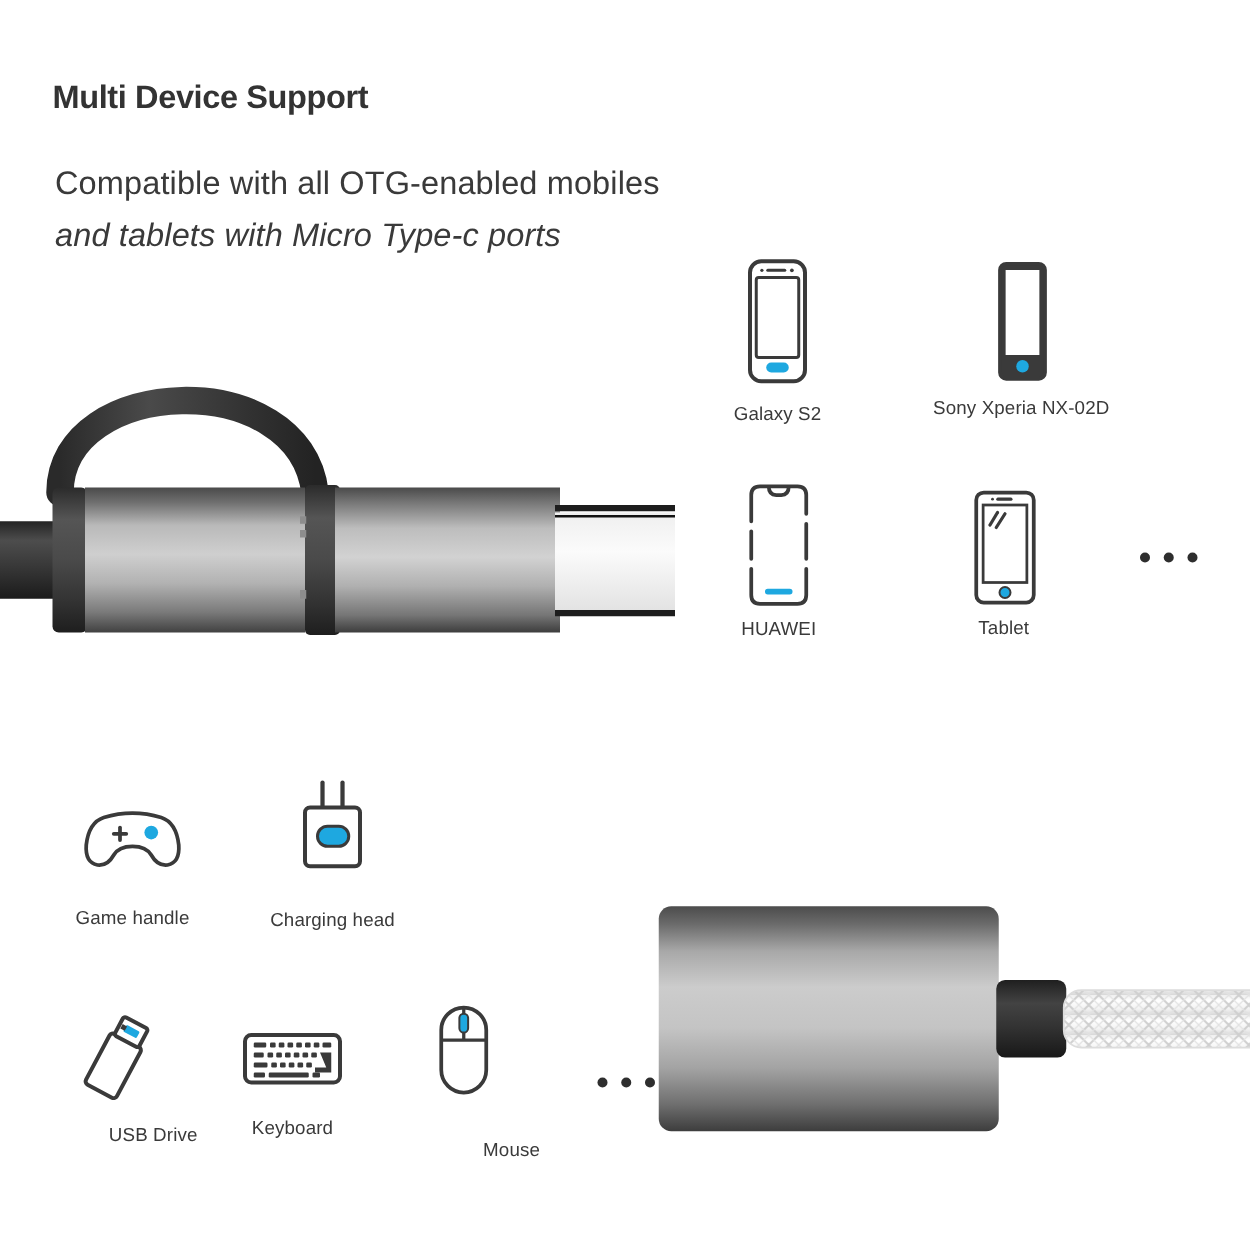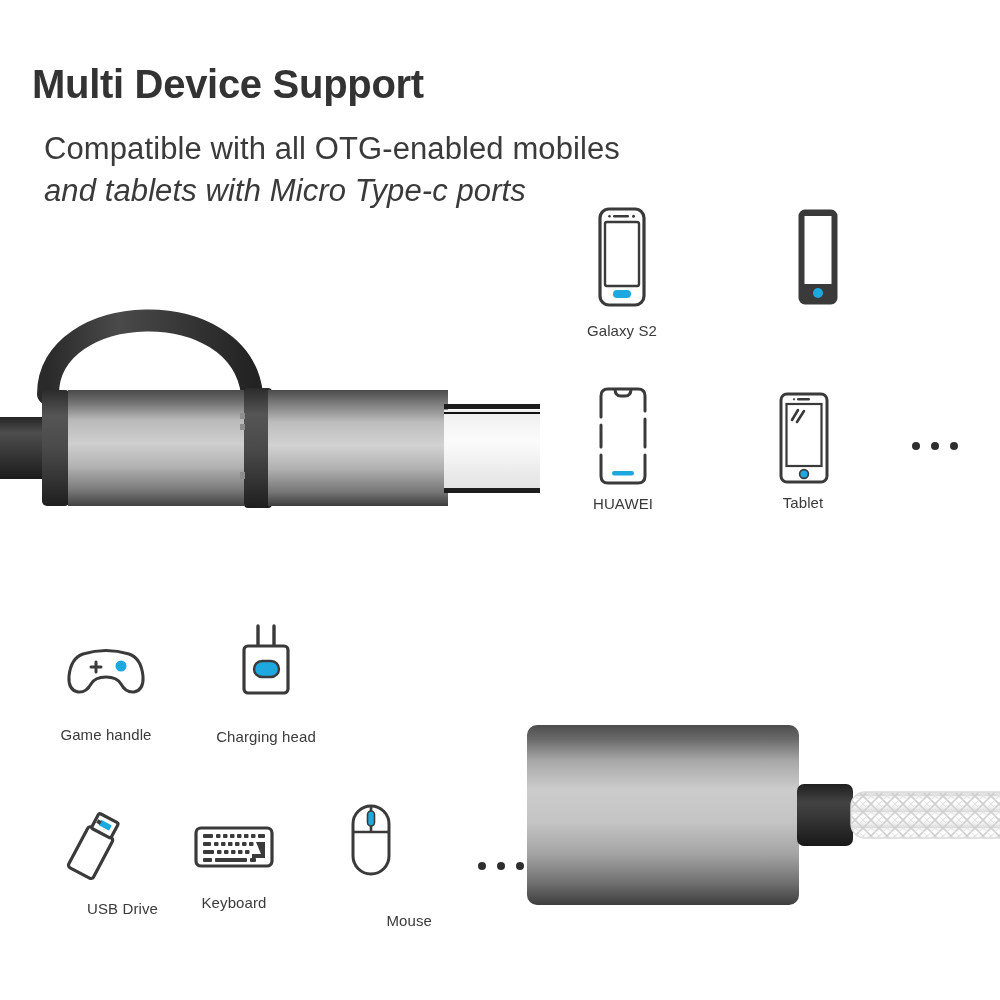--- a/index.html
+++ b/index.html
@@ -14,31 +14,31 @@
     overflow: hidden;
     font-family: "Liberation Sans", sans-serif;
     color: #333333;
     -webkit-font-smoothing: antialiased;
   }
 
   .abs { position: absolute; }
 
   
   #page-title {
-    left: 32px;
+    left: 42px;
     top: 62px;
-    font-size: 40px;
+    font-size: 26px;
     font-weight: bold;
     letter-spacing: -0.3px;
     color: #333333;
     white-space: nowrap;
   }
   .subtitle-line {
     left: 44px;
-    font-size: 31px;
+    font-size: 26px;
     font-weight: normal;
     color: #3a3a3a;
     letter-spacing: 0.1px;
     white-space: nowrap;
   }
   #subtitle-1 { top: 131px; }
   #subtitle-2 { top: 173px; font-style: italic; }
 
   
   .icon-cell { text-align: center; }
@@ -152,20 +152,21 @@
   </svg>
   <div class="icon-label" style="margin-top:8px;">Galaxy S2</div>
 </div>
 
 <div class="abs icon-cell" style="left:712px; top:205px; width:210px;">
   <svg width="70" height="105" viewBox="0 0 70 105" style="display:block;margin:0 auto;">
     <rect x="18" y="6" width="36" height="92" rx="5" ry="5" fill="#3a3a3a" stroke="#3a3a3a" stroke-width="3"></rect>
     <rect x="22.5" y="11" width="27" height="68" fill="#ffffff"></rect>
     <circle cx="36" cy="88" r="5" fill="#1EA8E0"></circle>
   </svg>
+  <div class="icon-label" style="margin-top:8px;">Sony Xperia NX-02D</div>
 </div>
 
 <div class="abs icon-cell" style="left:568px; top:385px; width:110px;">
   <svg width="66" height="102" viewBox="0 0 66 102" style="display:block;margin:0 auto;">
 
     <path d="M25 4 H41 M41 4 H48 Q55 4 55 11 V26 M55 34 V62 M55 70 V91 Q55 98 48 98 H18 Q11 98 11 91 V70 M11 62 V40 M11 32 V11 Q11 4 18 4 H25" fill="none" stroke="#3a3a3a" stroke-width="3" stroke-linecap="round"></path>
 
     <path d="M25 4 Q25 11 31 11 H35 Q41 11 41 4" fill="none" stroke="#3a3a3a" stroke-width="3" stroke-linejoin="round"></path>
 
     <rect x="22" y="86" width="22" height="4.5" rx="2.2" fill="#1EA8E0"></rect>

